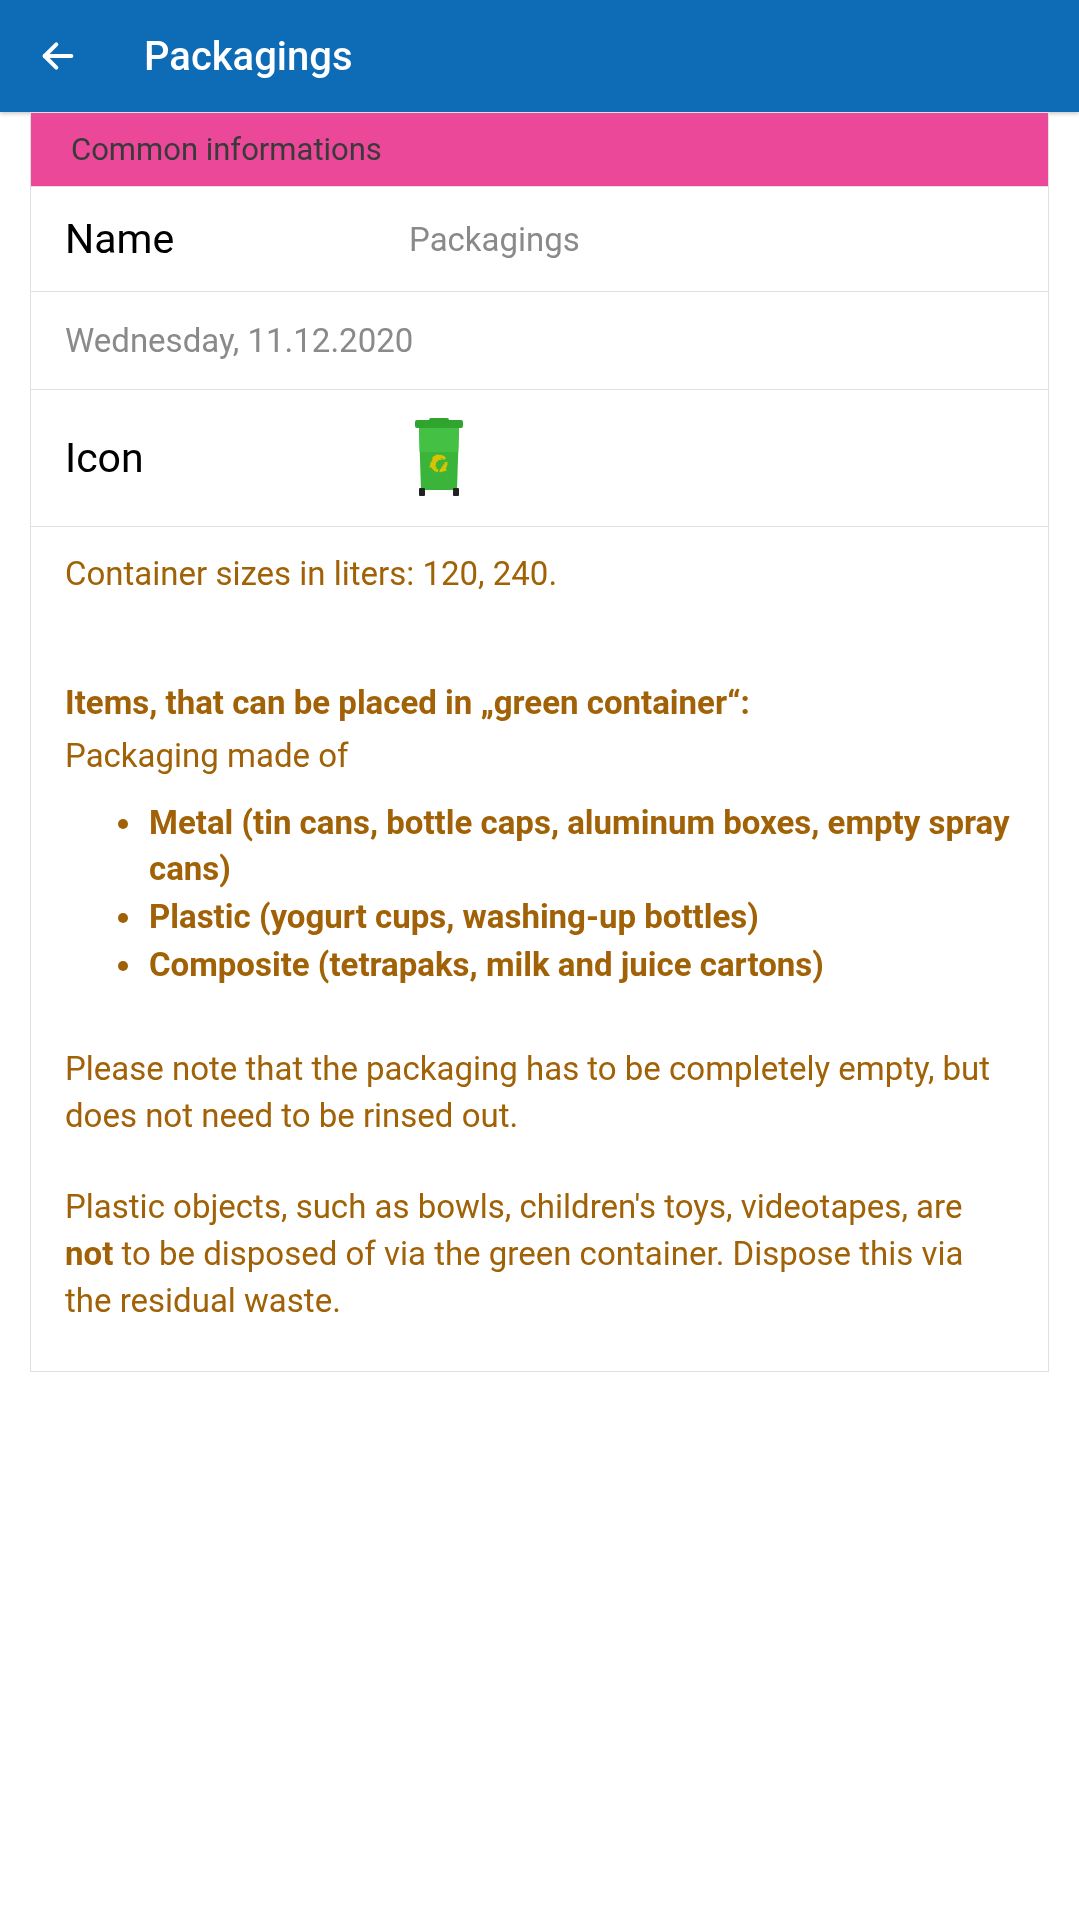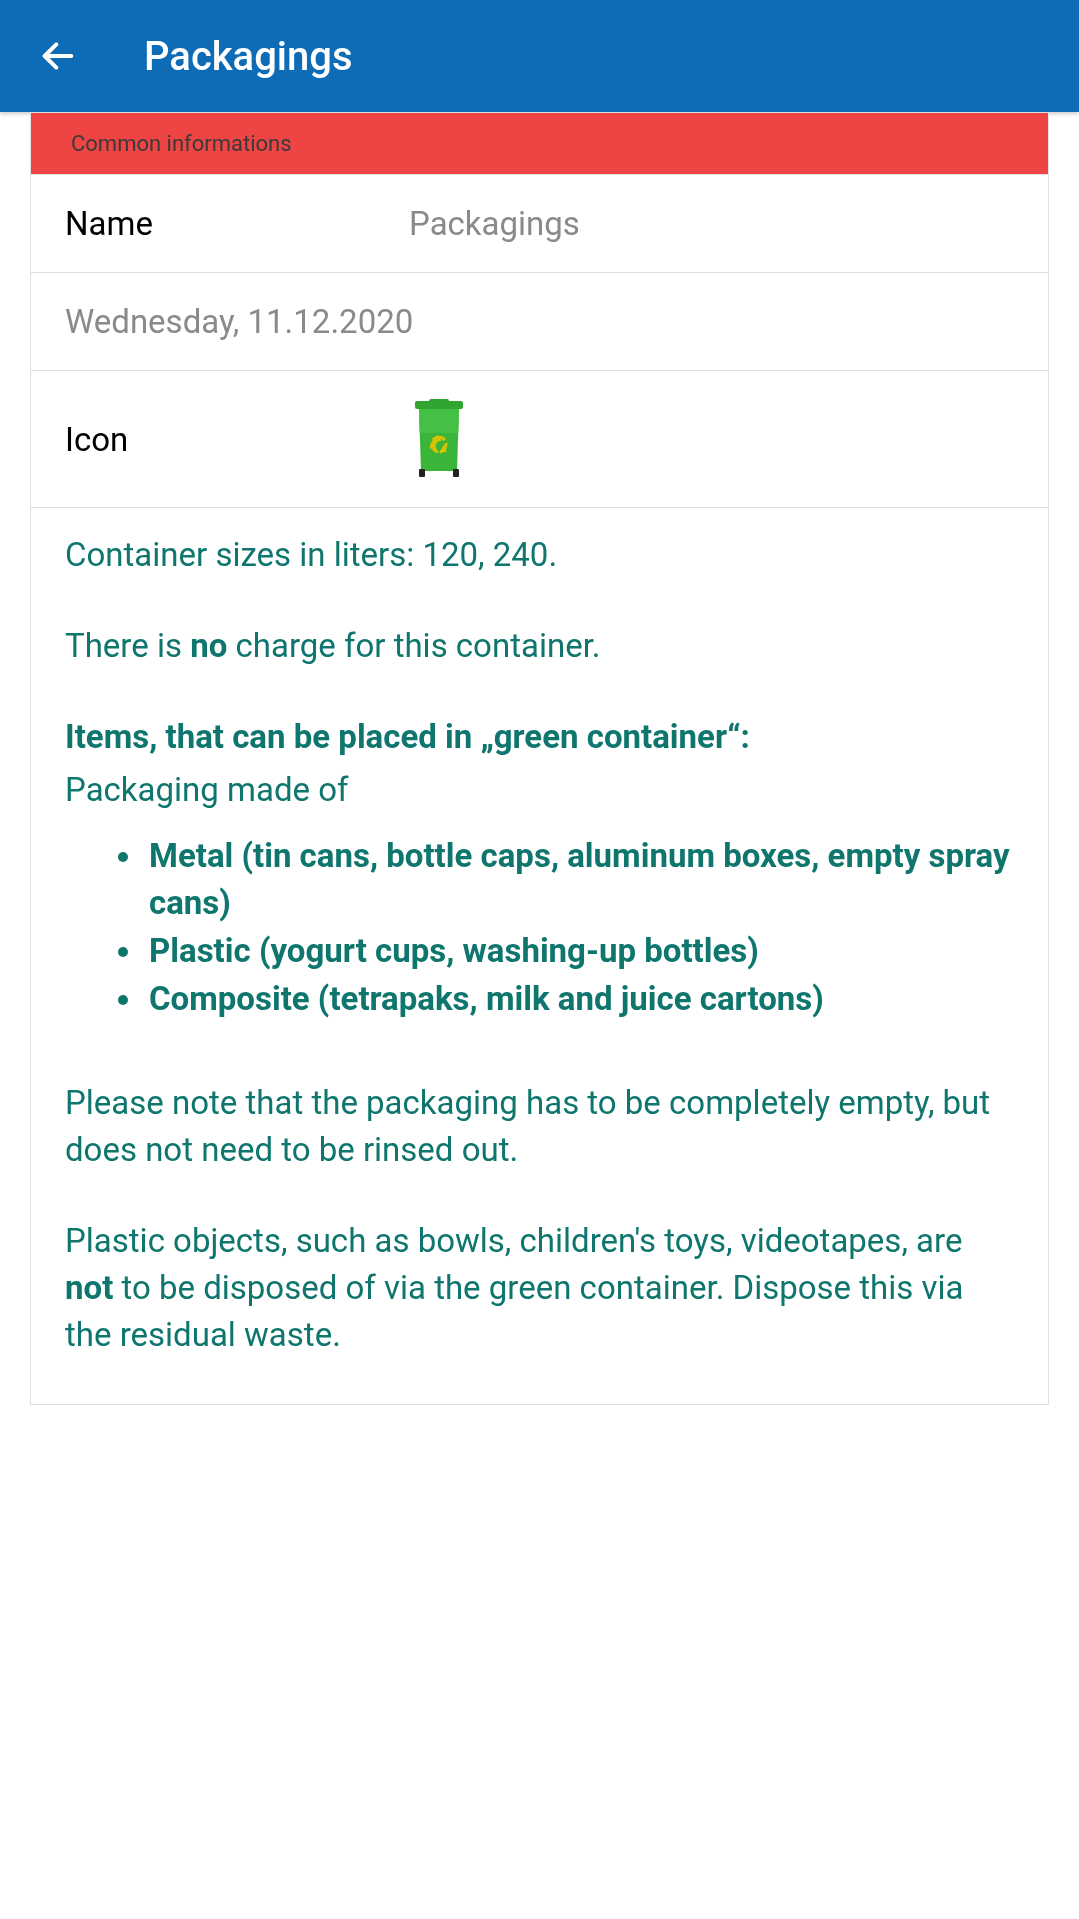--- a/index.html
+++ b/index.html
@@ -33,55 +33,55 @@
     font-weight: 500;
   }
   .content-wrap {
     padding: 0 30px;
   }
   .card {
     background: #ffffff;
     border: 1px solid #e0e0e0;
   }
   .section-header {
-    background: #ef4444;
+    background: #ec4899;
     padding: 18px 40px;
-    font-size: 22px;
+    font-size: 31px;
     color: #3a3a3a;
     font-weight: 400;
     border-bottom: 1px solid #e0e0e0;
   }
   .row {
     display: flex;
     align-items: center;
     padding: 28px 34px;
     border-bottom: 1px solid #e0e0e0;
     min-height: 98px;
   }
   .row-label {
     width: 344px;
-    font-size: 33px;
+    font-size: 41px;
     color: #000000;
     font-weight: 400;
   }
   .row-value {
     font-size: 33px;
     color: #8a8a8a;
     font-weight: 400;
   }
   .icon-cell {
     display: flex;
     align-items: center;
   }
   .bin-icon svg { display: block; }
   .desc-body {
     padding: 24px 34px 40px 34px;
     font-size: 33px;
     line-height: 1.42;
-    color: #0f766e;
+    color: #a16207;
   }
   .desc-body p { margin-bottom: 6px; }
   .spacer { height: 38px; }
   .bold { font-weight: 700; }
   ul {
     list-style: disc;
     padding-left: 80px;
     margin: 20px 0;
     font-weight: bold;
   }
@@ -145,23 +145,20 @@
             </g>
           </svg>
         </span>
       </div>
     </div>
 
 
     <div class="desc-body">
       <p>Container sizes in liters: 120, 240.</p>
       <div class="spacer"></div>
-      <p>
-        <span>There is </span><span class="bold">no</span><span> charge for this container.</span>
-      </p>
       <div class="spacer"></div>
       <p class="bold">Items, that can be placed in „green container“:</p>
       <p>Packaging made of</p>
       <ul>
         <li>Metal (tin cans, bottle caps, aluminum boxes, empty spray cans)</li>
         <li>Plastic (yogurt cups, washing-up bottles)</li>
         <li>Composite (tetrapaks, milk and juice cartons)</li>
       </ul>
       <div class="spacer"></div>
       <p>Please note that the packaging has to be completely empty, but does not need to be rinsed out.</p>

